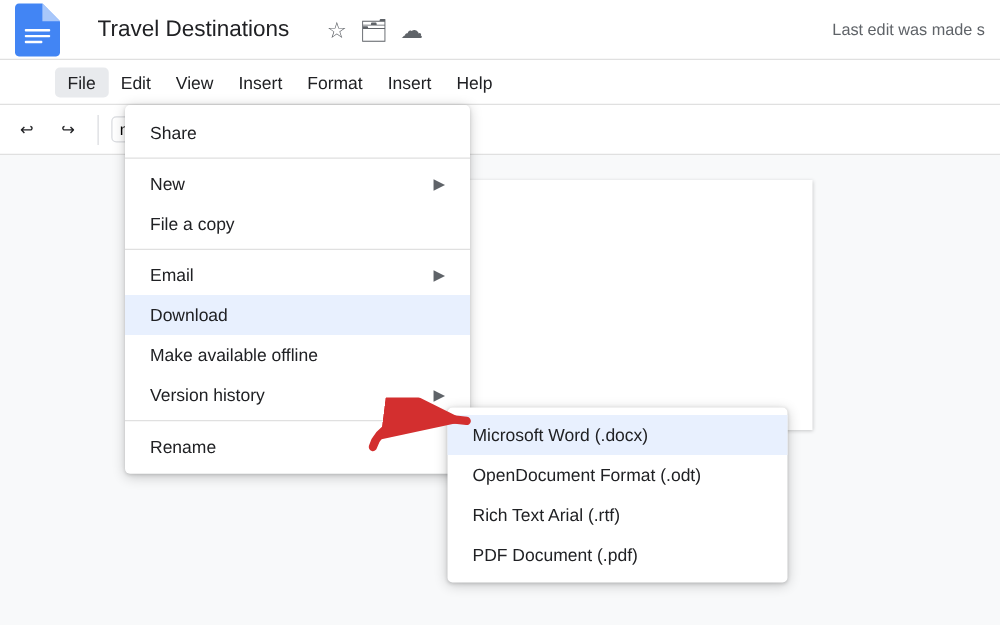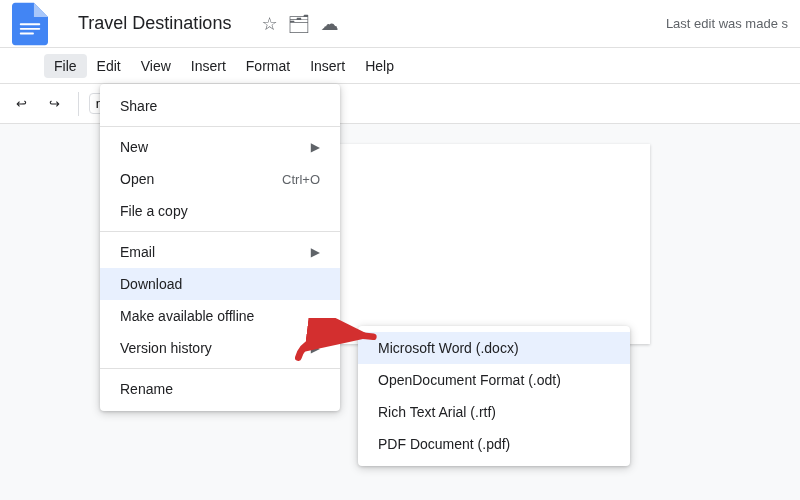--- a/index.html
+++ b/index.html
@@ -134,21 +134,21 @@
     }
 
     
     .file-dropdown {
       position: absolute;
       top: 84px;
       left: 100px;
       background: #fff;
       border-radius: 4px;
       box-shadow: 0 2px 10px rgba(0,0,0,0.2), 0 1px 3px rgba(0,0,0,0.15);
-      width: 240px;
+      width: 276px;
       z-index: 100;
       padding: 6px 0;
     }
     .dropdown-item {
       display: flex;
       align-items: center;
       justify-content: space-between;
       padding: 8px 20px;
       font-size: 14px;
       color: #202124;
@@ -263,24 +263,20 @@
 <div class="file-dropdown">
   <div class="dropdown-item">
     <span>Share</span>
   </div>
   <div class="dropdown-separator"></div>
   <div class="dropdown-item">
     <span>New</span>
     <span class="arrow">▶</span>
   </div>
   <div class="dropdown-item">
-    <span>Open</span>
-    <span class="shortcut">Ctrl+O</span>
-  </div>
-  <div class="dropdown-item">
     <span>File a copy</span>
   </div>
   <div class="dropdown-separator"></div>
   <div class="dropdown-item">
     <span>Email</span>
     <span class="arrow">▶</span>
   </div>
   <div class="dropdown-item highlighted">
     <span>Download</span>
   </div>

